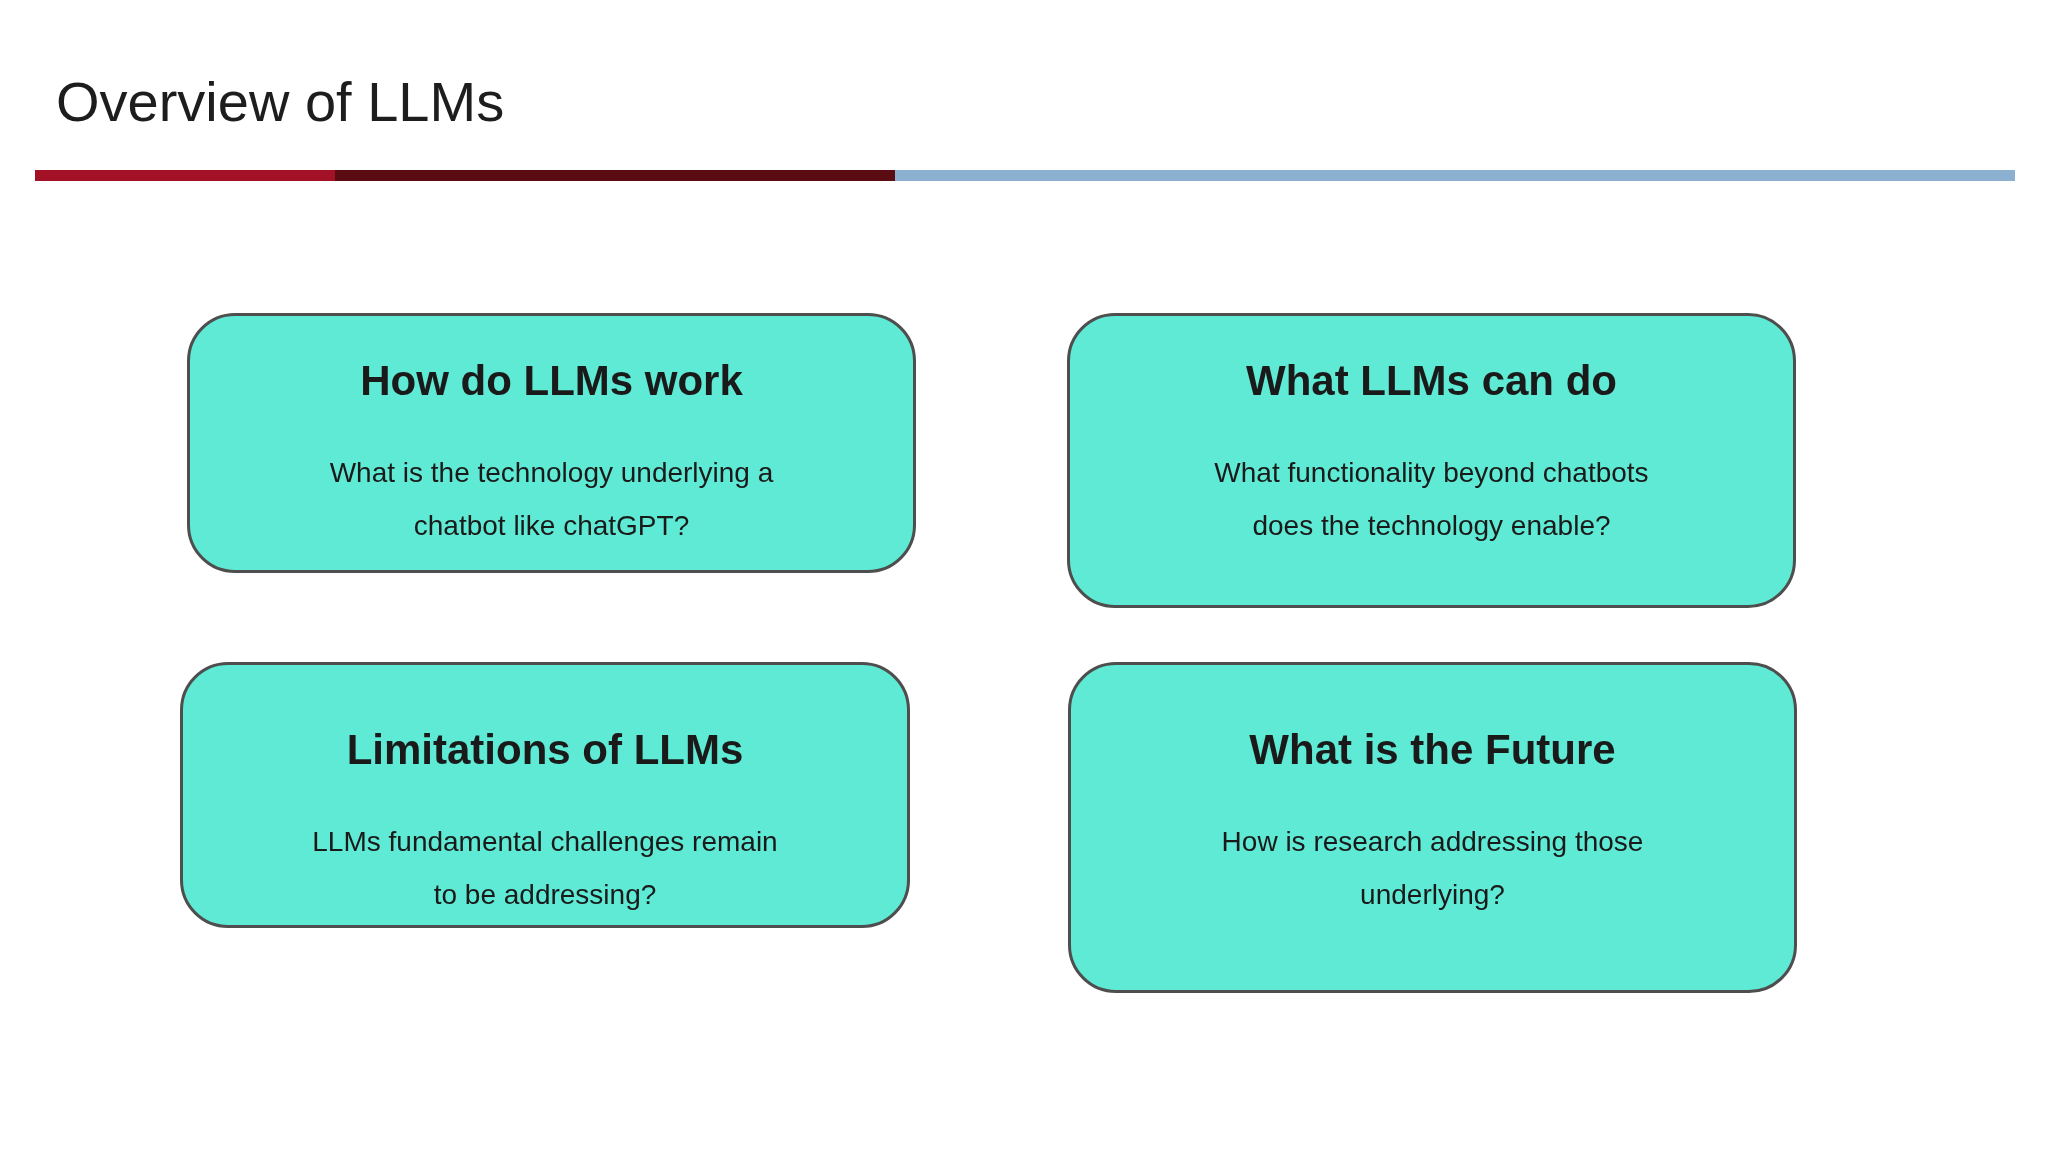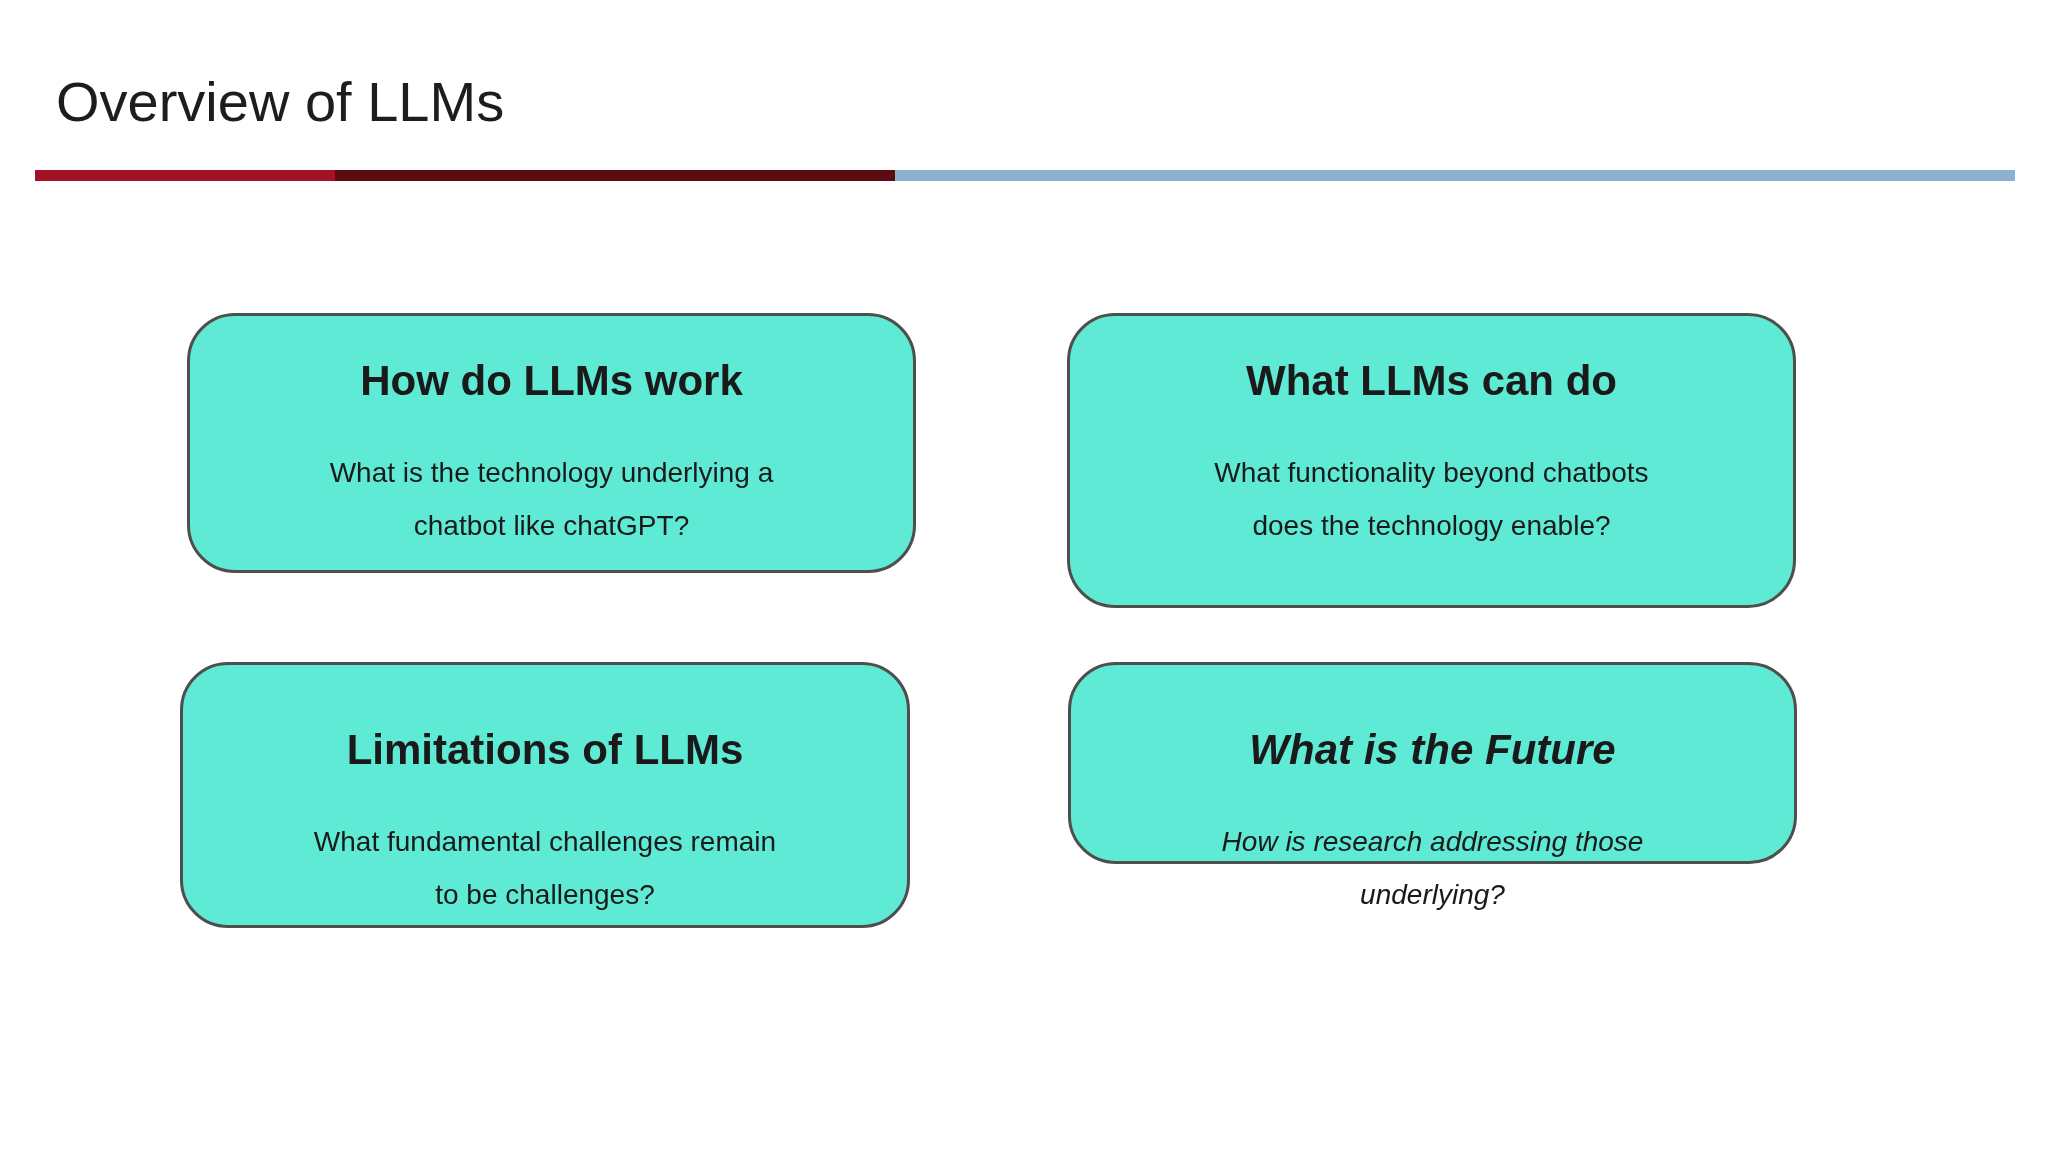--- a/index.html
+++ b/index.html
@@ -60,21 +60,21 @@
     font-size: 28px;
     line-height: 53px;
     margin-top: 44px;
   }
   .card-body-line {
     display: block;
   }
   #card-1 { left: 187px;  top: 313px; width: 729px; height: 260px; }
   #card-2 { left: 1067px; top: 313px; width: 729px; height: 295px; }
   #card-3 { left: 180px;  top: 662px; width: 730px; height: 266px; }
-  #card-4 { left: 1068px; top: 662px; width: 729px; height: 202px; font-style: italic; }
+  #card-4 { left: 1068px; top: 662px; width: 729px; height: 331px; }
   #card-3 .card-heading, #card-4 .card-heading { margin-top: 64px; }
 </style>
 </head>
 <body>
 
 <div class="slide">
 
   <h1 class="slide-title">Overview of LLMs</h1>
 
   <div class="divider">
@@ -95,22 +95,22 @@
     <div class="card-heading">What LLMs can do</div>
     <div class="card-body">
       <span class="card-body-line">What functionality beyond chatbots</span>
       <span class="card-body-line">does the technology enable?</span>
     </div>
   </div>
 
   <div id="card-3" class="card">
     <div class="card-heading">Limitations of LLMs</div>
     <div class="card-body">
-      <span class="card-body-line">What fundamental challenges remain</span>
-      <span class="card-body-line">to be challenges?</span>
+      <span class="card-body-line">LLMs fundamental challenges remain</span>
+      <span class="card-body-line">to be addressing?</span>
     </div>
   </div>
 
   <div id="card-4" class="card">
     <div class="card-heading">What is the Future</div>
     <div class="card-body">
       <span class="card-body-line">How is research addressing those</span>
       <span class="card-body-line">underlying?</span>
     </div>
   </div>

